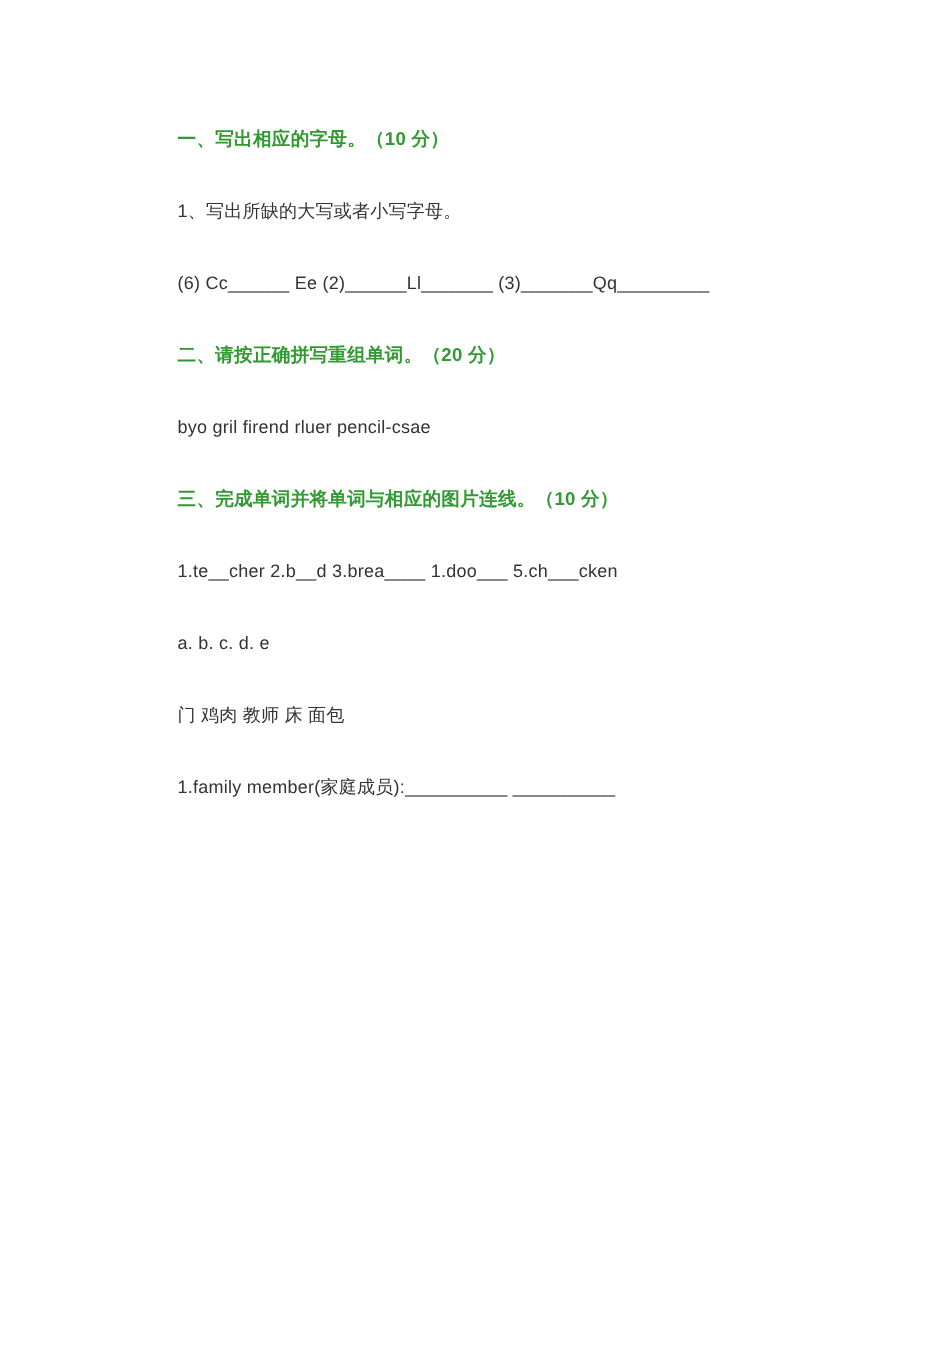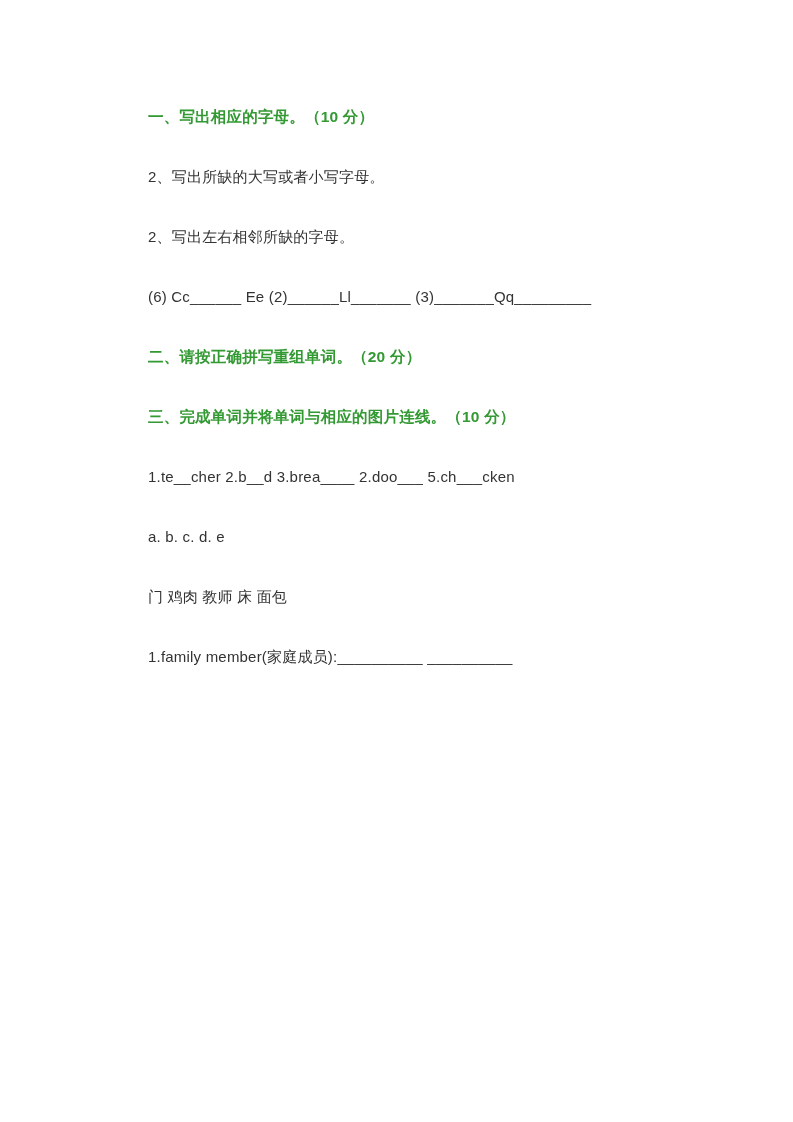--- a/index.html
+++ b/index.html
@@ -38,23 +38,23 @@
     font-weight: bold;
     font-size: 15.5px;
   }
 </style>
 </head>
 <body>
 
 <div class="page">
   <div class="content">
     <p class="line heading">一、写出相应的字母。（10 分）</p>
-    <p class="line">2、写出所缺的大写或者小写字母。</p>
-    <p class="line">2、写出左右相邻所缺的字母。</p>
+    <p class="line">1、写出所缺的大写或者小写字母。</p>
     <p class="line">(6) Cc______ Ee (2)______Ll_______ (3)_______Qq_________</p>
     <p class="line heading">二、请按正确拼写重组单词。（20 分）</p>
+    <p class="line">byo gril firend rluer pencil-csae</p>
     <p class="line heading">三、完成单词并将单词与相应的图片连线。（10 分）</p>
-    <p class="line">1.te__cher 2.b__d 3.brea____ 2.doo___ 5.ch___cken</p>
+    <p class="line">1.te__cher 2.b__d 3.brea____ 1.doo___ 5.ch___cken</p>
     <p class="line">a. b. c. d. e</p>
     <p class="line">门 鸡肉 教师 床 面包</p>
     <p class="line">1.family member(家庭成员):__________ __________</p>
   </div>
 </div>
 
 </body></html>

